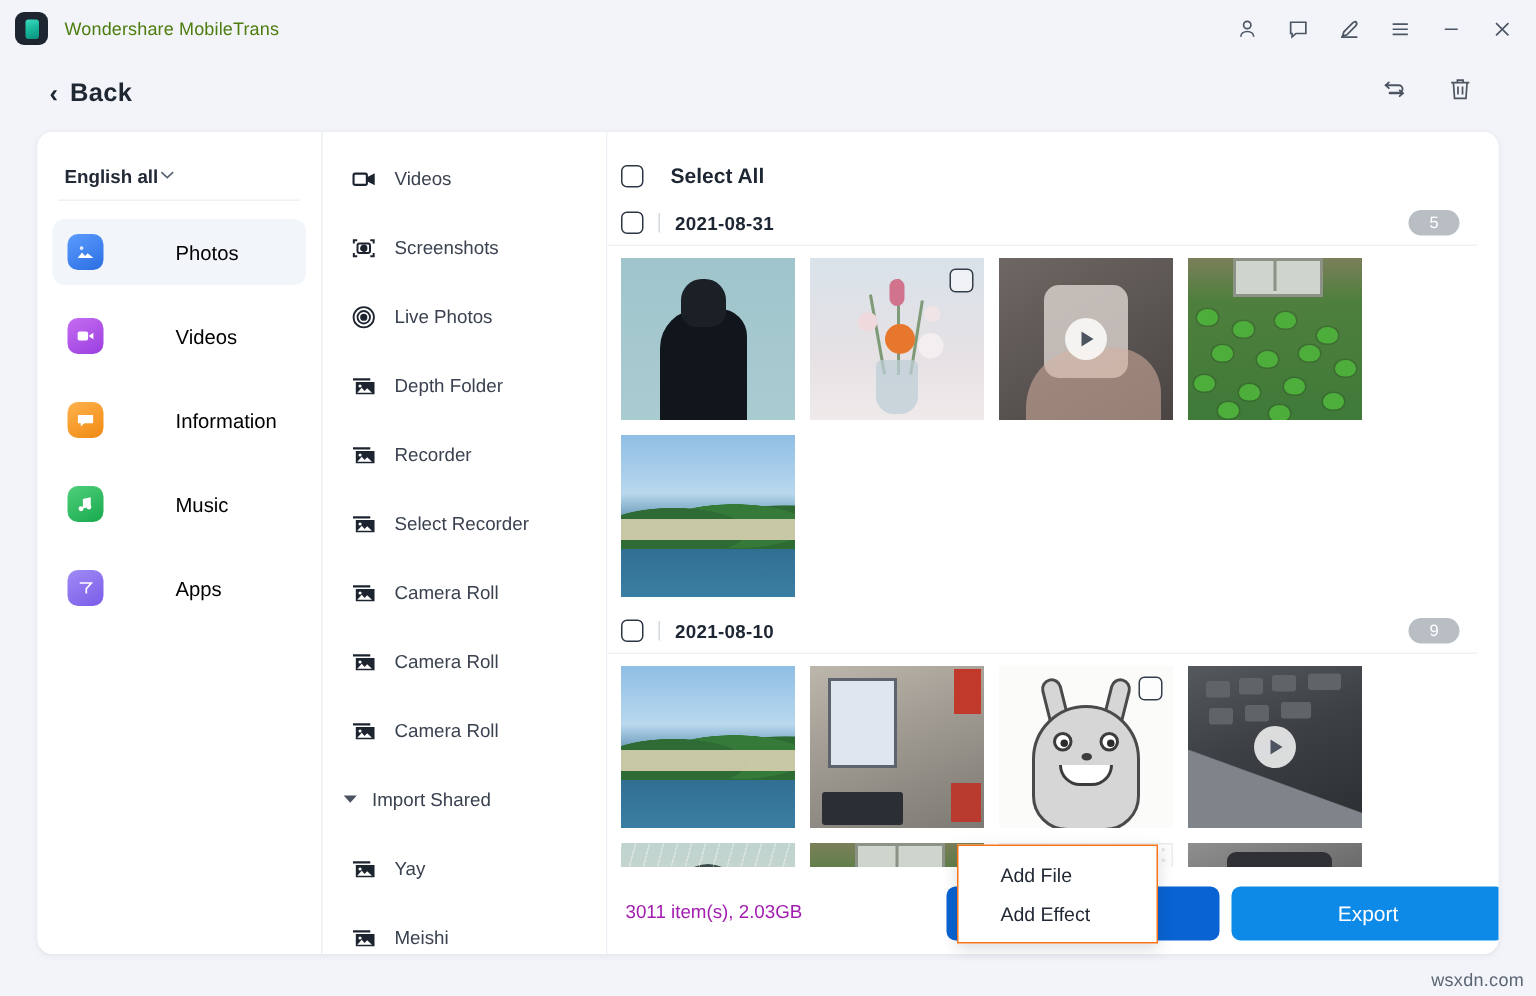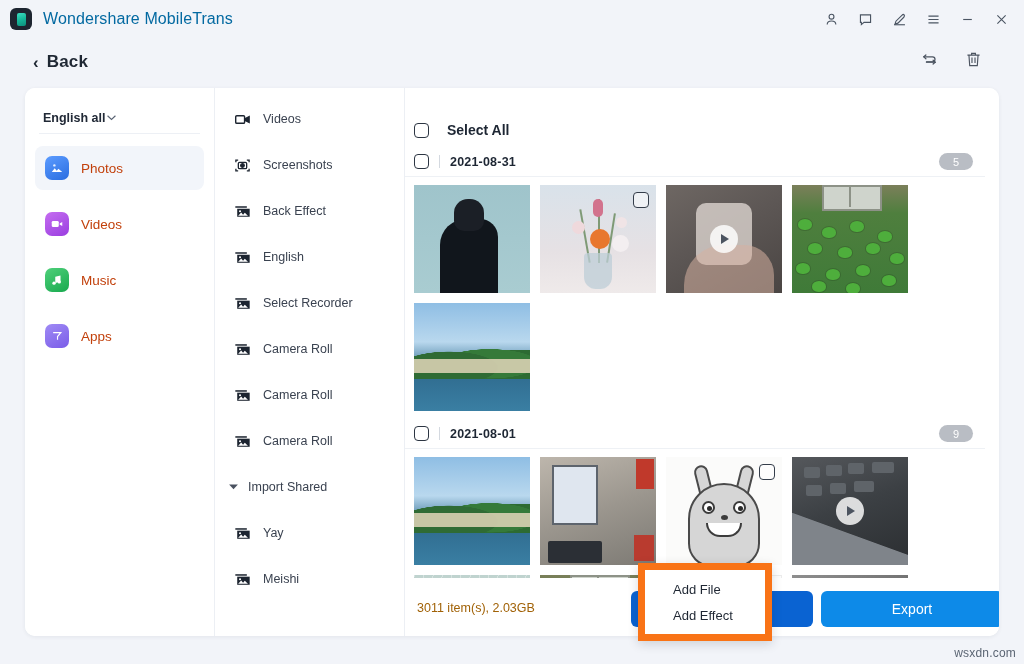--- a/index.html
+++ b/index.html
@@ -28,21 +28,21 @@
     display: flex; align-items: center; justify-content: center;
     flex: none;
   }
   .tb-logo i {
     display: block; width: 9px; height: 13px;
     border-radius: 2px;
     background: linear-gradient(160deg, #3ddcc0 0%, #16b79a 50%, #0c8f7c 100%);
   }
   .tb-title {
     margin-left: 11px;
-    font-size: 16px; color: #0369a1; letter-spacing: .1px;
+    font-size: 12px; color: #4d7c0f; letter-spacing: .1px;
   }
   .tb-tabshape {
     position: absolute; left: 0; top: 0;
     width: 246px; height: 38px;
     background: #fbfcfe;
     border-top-right-radius: 11px;
     box-shadow: 1px 0 0 rgba(0,0,0,.04);
     z-index: -1;
   }
   .tb-right {
@@ -115,21 +115,21 @@
     width: 24px; height: 24px; border-radius: 7px; flex: none;
     display: flex; align-items: center; justify-content: center;
     position: relative;
   }
   .side-ico svg { display:block; }
   .ico-photos { background: linear-gradient(150deg,#5c9cff,#2a6de0); }
   .ico-videos { background: linear-gradient(150deg,#c56df0,#9a3ee0); }
   .ico-info   { background: linear-gradient(150deg,#ffb24d,#f08a12); }
   .ico-music  { background: linear-gradient(150deg,#4fd07a,#18a94e); }
   .ico-apps   { background: linear-gradient(150deg,#a08bf5,#7a5ce8); }
-  .side-label { font-size: 13.5px; color: #c2410c; }
+  .side-label { font-size: 13.5px; color: #000000; margin-left: 36px; }
 
   
   .midlist {
     width: 190px; height: 100%;
     border-right: 1px solid #eceff4;
     flex: none;
     padding-top: 8px;
     overflow: hidden;
   }
   .mid-item {
@@ -146,21 +146,21 @@
 
   
   .content {
     flex: 1; height: 100%;
     position: relative;
     display: flex; flex-direction: column;
     background: #fff;
   }
   .content-scroll {
     flex: 1;
-    padding: 17px 14px 0 0;
+    padding: 4px 14px 0 0;
     overflow: hidden;
   }
   .row-selectall {
     height: 34px; display: flex; align-items: center;
     padding-left: 9px; gap: 18px; margin-top: 8px;
   }
   .selall-label { font-size: 14px; font-weight: 700; color: #1d2633; }
 
   .cb {
     width: 15px; height: 15px; border: 1.6px solid #2c3542;
@@ -214,38 +214,38 @@
   }
 
   
   .footer {
     height: 58px; flex: none;
     display: flex; align-items: center;
     padding: 0 14px 0 12px;
     position: relative;
     border-top: 1px solid #fff;
   }
-  .stat { font-size: 12.5px; color: #a16207; }
+  .stat { font-size: 12.5px; color: #a21caf; }
   .btn-import, .btn-export {
     position: absolute; top: 12px;
     width: 182px; height: 36px; border-radius: 6px;
     color: #fff; font-size: 14px;
     display: flex; align-items: center; justify-content: center;
     border: none;
   }
   .btn-import { left: 226px; background: #0a63d2; }
   .btn-export { left: 416px; background: #0d8ae8; }
 
   
   .ctxmenu {
     position: absolute;
     left: 638px; top: 563px;
     width: 134px;
     background: #fff;
-    border: 7px solid #f97316;
+    border: 1px solid #f97316;
     box-shadow: 0 3px 10px rgba(20,30,50,.16);
     z-index: 50;
     padding: 6px 0;
   }
   .ctx-item {
     height: 26px; display: flex; align-items: center;
     padding-left: 28px;
     font-size: 13px; color: #1f2733;
   }
 
@@ -447,20 +447,28 @@
       <div class="side-item">
         <span class="side-ico ico-videos">
           <svg width="14" height="14" viewBox="0 0 16 16" fill="#fff">
               <rect x="2" y="4.5" width="8" height="7" rx="1.6"></rect>
               <path d="M11 7.4l3-1.8v4.8l-3-1.8z"></path>
             </svg>
         </span>
         <span class="side-label">Videos</span>
       </div>
 
+      <div class="side-item">
+        <span class="side-ico ico-info">
+          <svg width="14" height="14" viewBox="0 0 16 16" fill="#fff">
+              <path d="M2.2 4.2h11.6v6.2H7.2L4.4 13v-2.6H2.2z"></path>
+            </svg>
+        </span>
+        <span class="side-label">Information</span>
+      </div>
 
       <div class="side-item">
         <span class="side-ico ico-music">
           <svg width="14" height="14" viewBox="0 0 16 16" fill="#fff">
               <path d="M6 11.4V4.2l6-1.3v7"></path>
               <circle cx="4.6" cy="11.6" r="1.9"></circle>
               <circle cx="10.6" cy="10.2" r="1.9"></circle>
             </svg>
         </span>
         <span class="side-label">Music</span>
@@ -491,39 +499,49 @@
           <svg width="17" height="17" viewBox="0 0 18 18" fill="none" stroke="currentColor" stroke-width="1.4">
             <path d="M2 5.6V3.4h2.4M13.6 3.4H16v2.2M16 12.4v2.2h-2.4M4.4 14.6H2v-2.2"></path>
             <rect x="4.6" y="5.6" width="8.8" height="6.8" rx="1.4"></rect>
               <circle cx="9" cy="9" r="1.9" fill="currentColor"></circle>
           </svg>
         </span>
         <span class="mid-label">Screenshots</span>
       </div>
       <div class="mid-item">
         <span class="mid-ico">
+          <svg width="17" height="17" viewBox="0 0 18 18" fill="none" stroke="currentColor" stroke-width="1.3">
+              <circle cx="9" cy="9" r="7.2"></circle>
+              <circle cx="9" cy="9" r="4.4"></circle>
+              <circle cx="9" cy="9" r="1.9" fill="currentColor"></circle>
+            </svg>
+        </span>
+        <span class="mid-label">Live Photos</span>
+      </div>
+      <div class="mid-item">
+        <span class="mid-ico">
           <svg width="17" height="17" viewBox="0 0 18 18" fill="currentColor">
               <path d="M1.4 3.4h12.2v1.6H1.4z"></path>
               <path d="M3.4 6h13.2v8.6H3.4z"></path>
               <circle cx="6.4" cy="8.8" r="1.1" fill="#fff"></circle>
               <path d="M4.4 13.6l3.2-3.6 2 2.4 1.8-2 3.4 3.2z" fill="#fff"></path>
             </svg>
         </span>
-        <span class="mid-label">Back Effect</span>
+        <span class="mid-label">Depth Folder</span>
       </div>
       <div class="mid-item">
         <span class="mid-ico">
           <svg width="17" height="17" viewBox="0 0 18 18" fill="currentColor">
               <path d="M1.4 3.4h12.2v1.6H1.4z"></path>
               <path d="M3.4 6h13.2v8.6H3.4z"></path>
               <circle cx="6.4" cy="8.8" r="1.1" fill="#fff"></circle>
               <path d="M4.4 13.6l3.2-3.6 2 2.4 1.8-2 3.4 3.2z" fill="#fff"></path>
             </svg>
         </span>
-        <span class="mid-label">English</span>
+        <span class="mid-label">Recorder</span>
       </div>
       <div class="mid-item">
         <span class="mid-ico">
           <svg width="17" height="17" viewBox="0 0 18 18" fill="currentColor">
               <path d="M1.4 3.4h12.2v1.6H1.4z"></path>
               <path d="M3.4 6h13.2v8.6H3.4z"></path>
               <circle cx="6.4" cy="8.8" r="1.1" fill="#fff"></circle>
               <path d="M4.4 13.6l3.2-3.6 2 2.4 1.8-2 3.4 3.2z" fill="#fff"></path>
             </svg>
         </span>
@@ -649,21 +667,21 @@
             </div>
           </div>
           <div class="thumb">
               <div class="img a-beach"></div>
             </div>
         </div>
 
         <div class="date-row">
           <span class="cb"></span>
           <span class="date-sep"></span>
-          <span class="date-txt">2021-08-01</span>
+          <span class="date-txt">2021-08-10</span>
           <span class="date-badge">9</span>
         </div>
         <div class="thumbs">
           <div class="thumb">
               <div class="img a-beach"></div>
             </div>
           <div class="thumb">
             <div class="img a-office">
                 <span class="red"></span>
                 <span class="redb"></span>

